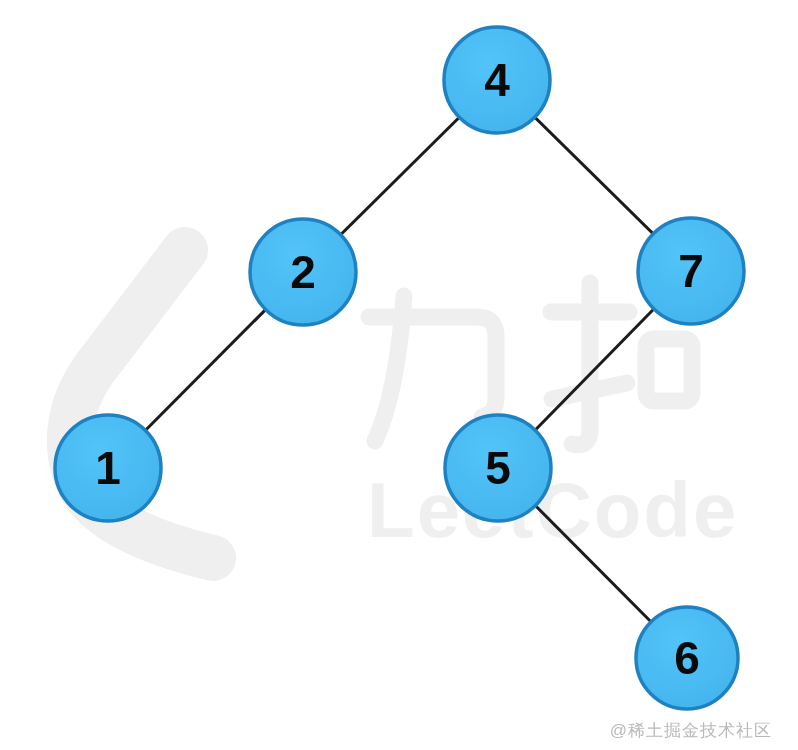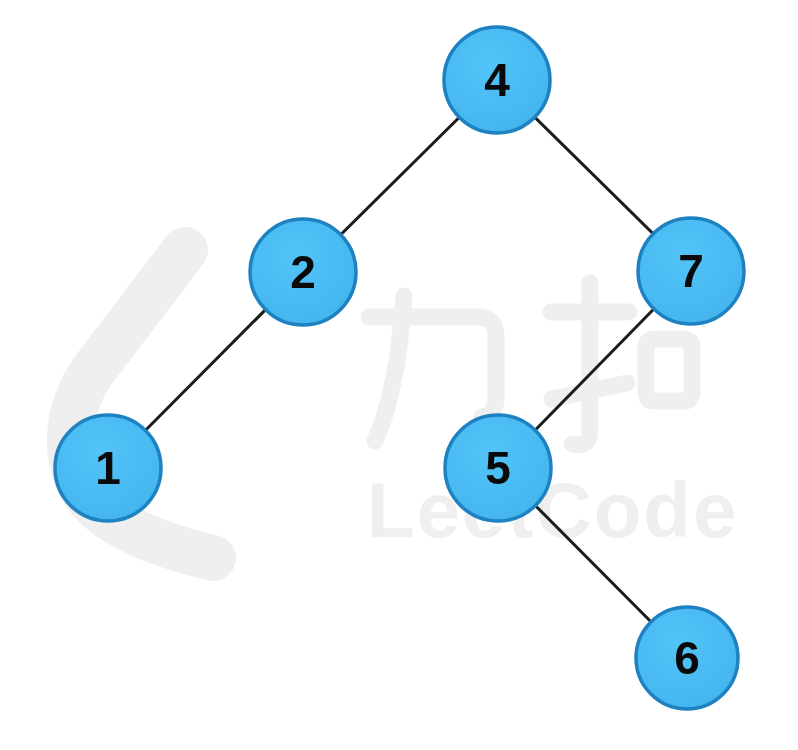--- a/index.html
+++ b/index.html
@@ -113,13 +113,14 @@
           <circle cx="498" cy="468" r="53" class="node-circle"></circle>
           <text x="498" y="484" class="node-label">5</text>
         </g>
         <g>
           <circle cx="687" cy="658" r="51" class="node-circle"></circle>
           <text x="687" y="674" class="node-label">6</text>
         </g>
       </g>
   </svg>
 
+  <div class="caption">@稀土掘金技术社区</div>
 </div>
 
 </body></html>

